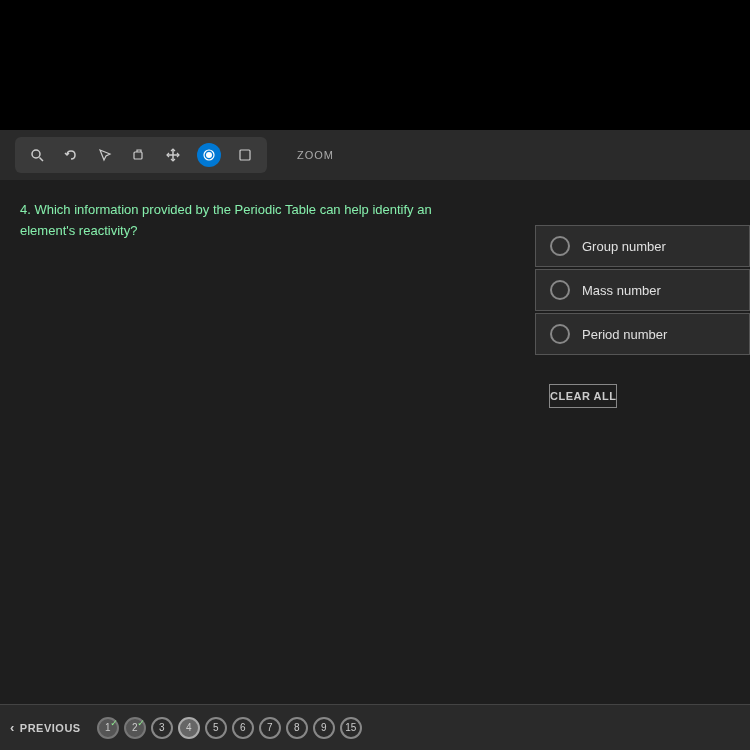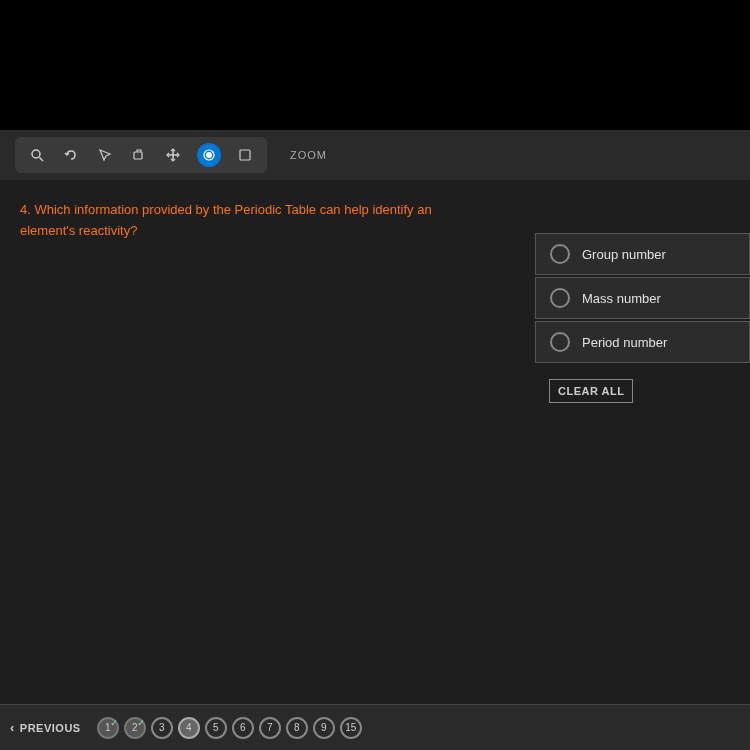--- a/index.html
+++ b/index.html
@@ -55,44 +55,44 @@
       background: #0078d4;
       border-radius: 50%;
       color: #fff;
       width: 24px;
       height: 24px;
     }
 
     .zoom-label {
       color: #aaa;
       font-size: 11px;
-      margin-left: 23px;
+      margin-left: 30px;
       letter-spacing: 1px;
     }
 
     
     .main-content {
       width: 100%;
       background: #1e1e1e;
       padding: 20px 20px 10px 20px;
       min-height: 560px;
     }
 
     .question-text {
-      color: #f97316;
+      color: #86efac;
       font-size: 13px;
       line-height: 1.6;
       max-width: 460px;
       margin-bottom: 20px;
     }
 
     
     .options-panel {
       position: absolute;
-      top: 233px;
+      top: 225px;
       right: 0;
       width: 215px;
     }
 
     .option-item {
       display: flex;
       align-items: center;
       background: #2c2c2c;
       border: 1px solid #555;
       margin-bottom: 2px;
@@ -113,28 +113,28 @@
       justify-content: center;
     }
 
     .option-label {
       color: #e0e0e0;
       font-size: 13px;
       font-weight: 500;
     }
 
     .clear-all-btn {
-      margin-top: 14px;
+      margin-top: 27px;
       margin-left: 14px;
       background: transparent;
       border: 1.5px solid #888;
       color: #ccc;
       font-size: 11px;
       font-weight: bold;
-      padding: 5px 8px;
+      padding: 5px 0;
       letter-spacing: 0.5px;
       cursor: pointer;
     }
 
     
     .bottom-nav {
       position: absolute;
       bottom: 0;
       width: 100%;
       height: 46px;

